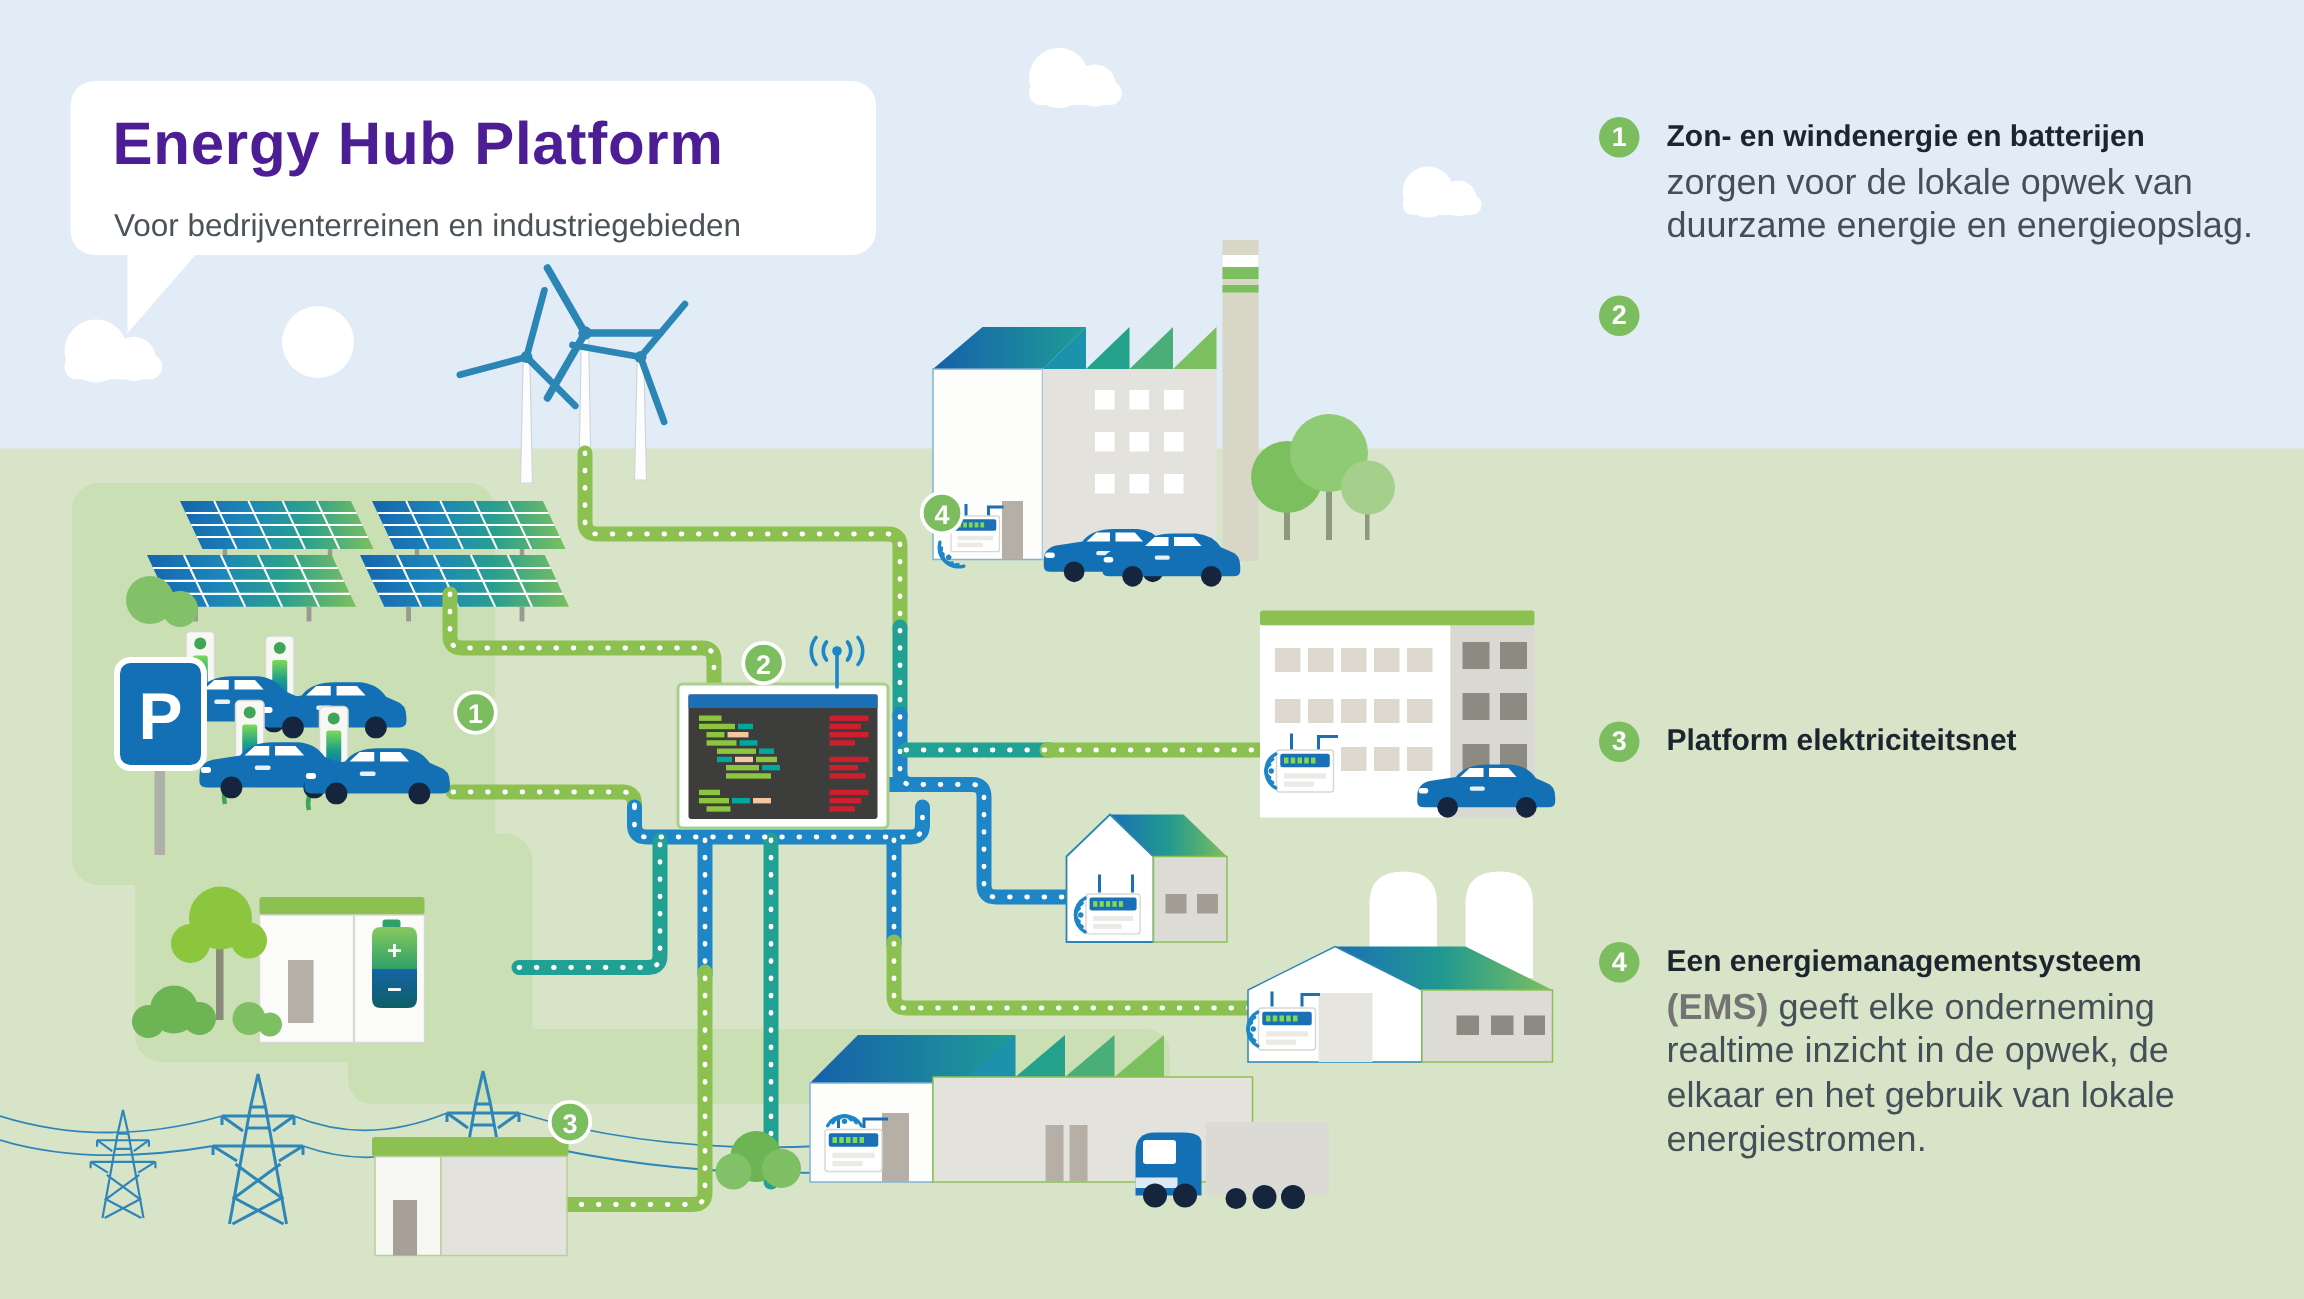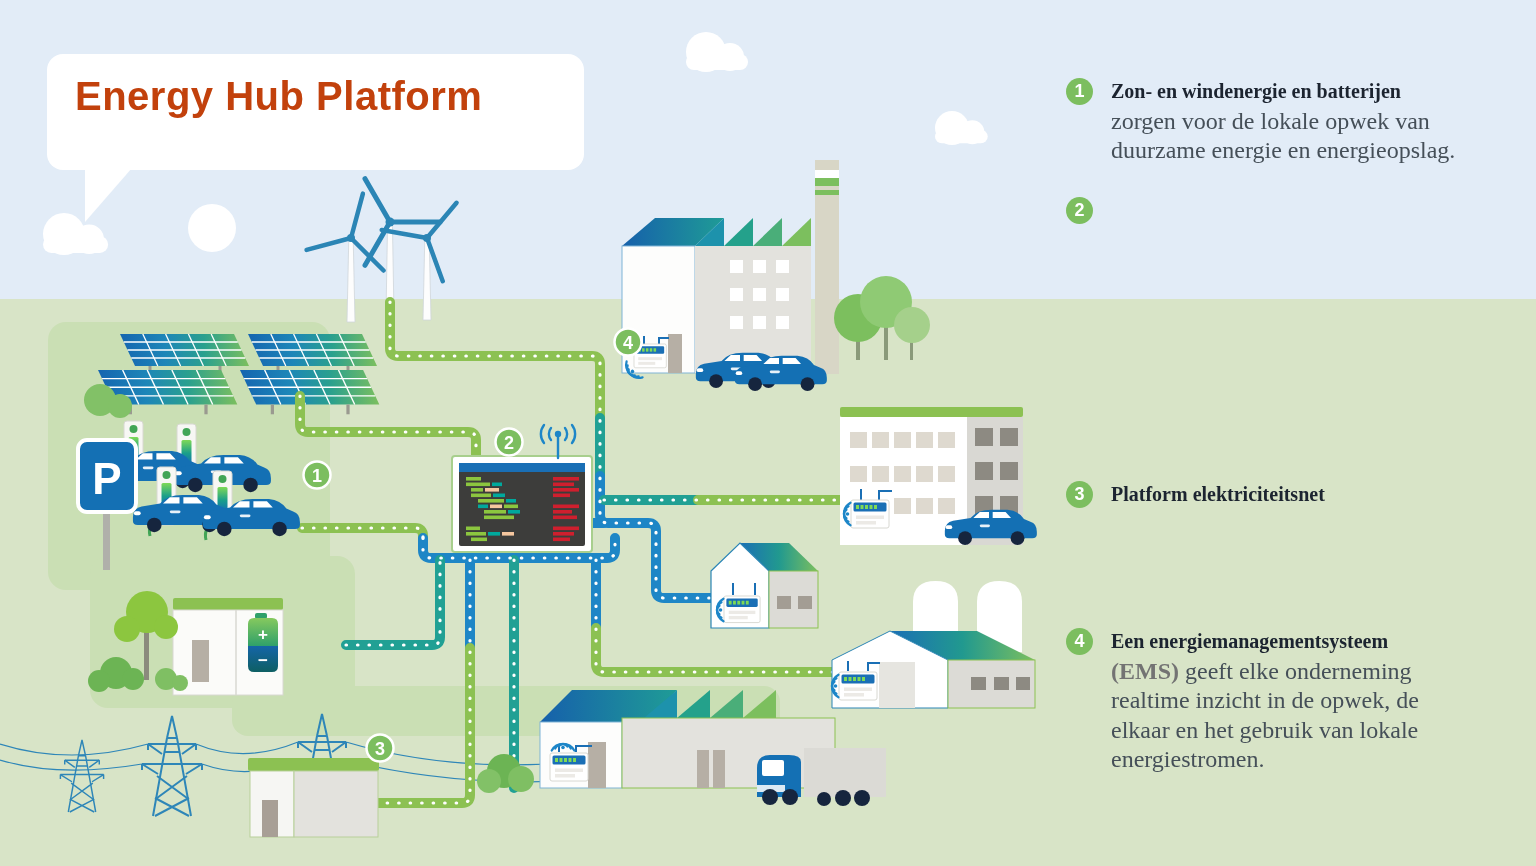--- a/index.html
+++ b/index.html
@@ -5,29 +5,29 @@
   html,body{margin:0;padding:0;}
   #canvas{position:relative;width:1536px;height:866px;overflow:hidden;
           font-family:"Liberation Sans",sans-serif;background:#e2ecf7;}
   #scene{position:absolute;left:0;top:0;}
   
   .title-card{position:absolute;left:47px;top:54px;width:537px;height:116px;
               background:#ffffff;border-radius:16px;}
   .title-card:after{content:"";position:absolute;left:38px;top:114px;width:0;height:0;
               border-top:54px solid #ffffff;border-right:47px solid transparent;}
   .title-card h1{margin:20px 0 20px 28px;font-size:40px;letter-spacing:.5px;
-              color:#c2410c;font-weight:700;}
+              color:#4c1d95;font-weight:700;}
   .title-card p{margin:0 0 0 29px;font-size:21px;color:#4b535a;font-weight:400;}
   
   .legend{position:absolute;left:1066px;top:0;width:460px;}
   .legend-item{position:absolute;left:0;display:flex;align-items:flex-start;}
   .legend-item .badge{flex:0 0 auto;width:27px;height:27px;border-radius:50%;
               background:#7cbe5f;color:#fff;font-size:18px;font-weight:700;
               text-align:center;line-height:27px;}
-  .legend-item .txt{margin-left:18px;width:405px;margin-top:-1px;font-family:Liberation Serif, serif;}
+  .legend-item .txt{margin-left:18px;width:405px;margin-top:-1px;}
   .legend-item .txt h2{margin:0;font-size:20px;line-height:29.5px;color:#1c2430;font-weight:700;}
   .legend-item .txt p{margin:0;font-size:24px;line-height:29.5px;color:#454f58;
               white-space:pre-line;}
   .legend-item .txt p strong{color:#737373;font-weight:700;}
   #li1{top:78px;} #li2{top:197px;} #li3{top:481px;} #li4{top:628px;}
 </style>
 </head>
 <body>
 
 <div id="canvas">
@@ -482,20 +482,21 @@
     </g>
     <g>
       <circle cx="628" cy="342" r="13.5" fill="#7cbe5f" stroke="#fff" stroke-width="2.5"></circle>
       <text x="628" y="343" dominant-baseline="central" fill="#fff">4</text>
     </g>
   </g>
 </svg>
 
 <div class="title-card">
   <h1>Energy Hub Platform</h1>
+  <p>Voor bedrijventerreinen en industriegebieden</p>
 </div>
 
 <div class="legend">
 
   <div class="legend-item" id="li1">
     <div class="badge">1</div>
     <div class="txt">
       <h2>Zon- en windenergie en batterijen</h2>
       <p>zorgen voor de lokale opwek van
 duurzame energie en energieopslag.</p>

